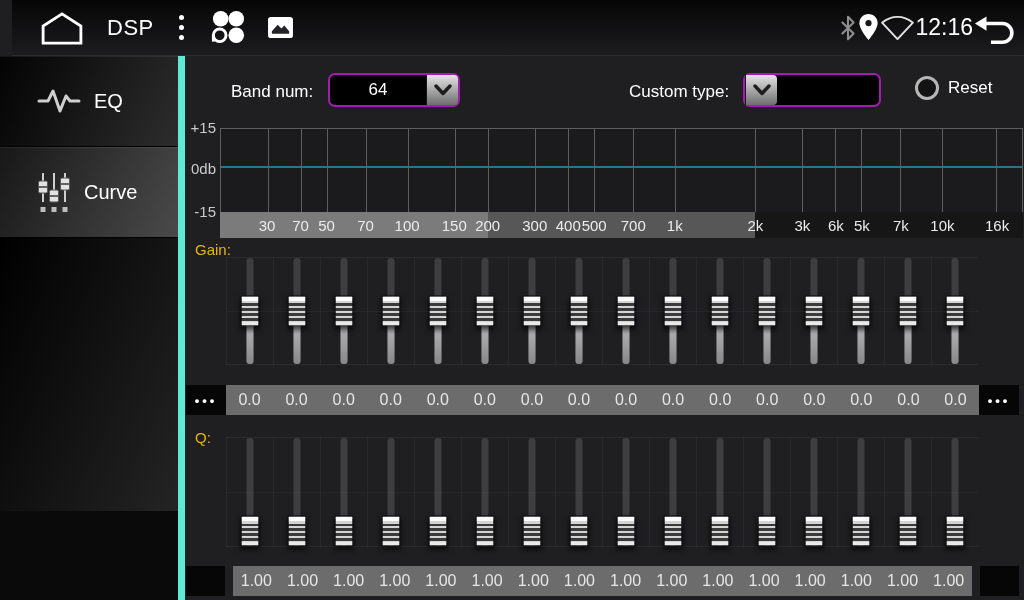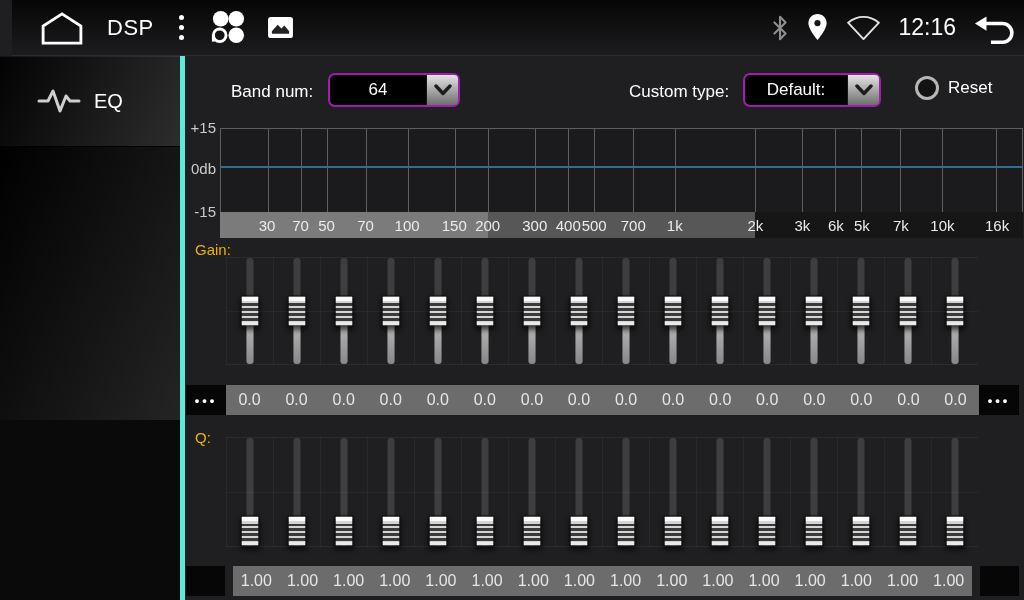--- a/index.html
+++ b/index.html
@@ -7,28 +7,28 @@
           background:#1f1f21;font-family:"Liberation Sans",sans-serif;
           -webkit-user-select:none;user-select:none;}
 
   
   #statusbar{position:absolute;left:0;top:0;width:100%;height:56px;box-sizing:border-box;
              background:linear-gradient(to bottom,#060607,#1c1c1e);
              border-bottom:1px solid #2c2c2e;
              display:flex;align-items:center;padding:0 20px 0 26px;margin-left:12px;}
   .sb-left{display:flex;align-items:center;gap:21px;}
   .sb-title{color:#fff;font-size:22px;letter-spacing:.5px;}
-  .sb-right{margin-left:auto;display:flex;align-items:center;gap:17px;}
+  .sb-right{margin-left:auto;display:flex;align-items:center;}
   .sb-time{color:#fff;font-size:23px;}
   .menu-dots{display:flex;flex-direction:column;gap:5px;padding:4px;}
   .menu-dots i{width:5px;height:5px;border-radius:50%;background:#fff;}
 
   
   #sidebar{position:absolute;left:0;top:56px;width:185px;height:544px;box-sizing:border-box;
-           border-right:5px solid #5eead4;background:#0a0a0a;}
+           border-right:7px solid #5eead4;background:#0a0a0a;}
   .side-item{height:90px;display:flex;align-items:center;gap:13px;padding-left:37px;
              background:linear-gradient(115deg,#030303 0%,#2d2d2d 100%);
              border-bottom:1px solid #000;box-shadow:inset 0 1px 0 rgba(255,255,255,.07);
              cursor:pointer;}
   .side-item.selected{background:linear-gradient(115deg,#181818 0%,#4a4a4a 100%);}
   .side-label{color:#fff;font-size:20px;}
   .side-fill{height:273px;background:linear-gradient(115deg,#000 0%,#242424 100%);}
 
   
   #main{position:absolute;left:186px;top:56px;width:838px;height:544px;}
@@ -131,38 +131,54 @@
     </div>
   </div>
 
   <div id="sidebar">
     <div class="side-item">
       <svg width="44" height="34" viewBox="0 0 44 34">
         <path d="M2 17 H11 L16 7 L23 27 L29 12 L33 17 H42" fill="none" stroke="#cfcfcf" stroke-width="3" stroke-linejoin="round" stroke-linecap="round"></path>
       </svg>
       <span class="side-label">EQ</span>
     </div>
+    <div class="side-item selected">
+      <svg width="34" height="42" viewBox="0 0 34 42">
+        <line x1="6" y1="2" x2="6" y2="31" stroke="#cfcfcf" stroke-width="2"></line>
+        <line x1="17" y1="2" x2="17" y2="31" stroke="#cfcfcf" stroke-width="2"></line>
+        <line x1="28" y1="2" x2="28" y2="31" stroke="#cfcfcf" stroke-width="2"></line>
+        <rect x="1.5" y="10" width="9" height="12" rx="1.5" fill="#e2e2e2" stroke="#555" stroke-width="1"></rect>
+        <rect x="12.5" y="19" width="9" height="12" rx="1.5" fill="#e2e2e2" stroke="#555" stroke-width="1"></rect>
+        <rect x="23.5" y="7" width="9" height="12" rx="1.5" fill="#e2e2e2" stroke="#555" stroke-width="1"></rect>
+        <line x1="2" y1="16" x2="10" y2="16" stroke="#444" stroke-width="1.6"></line>
+        <line x1="13" y1="25" x2="21" y2="25" stroke="#444" stroke-width="1.6"></line>
+        <line x1="24" y1="13" x2="32" y2="13" stroke="#444" stroke-width="1.6"></line>
+        <rect x="3.5" y="36" width="5" height="5" fill="#bdbdbd"></rect>
+        <rect x="14.5" y="36" width="5" height="5" fill="#bdbdbd"></rect>
+        <rect x="25.5" y="36" width="5" height="5" fill="#bdbdbd"></rect>
+      </svg>
+      <span class="side-label">Curve</span>
+    </div>
     <div class="side-fill"></div>
   </div>
 
   <div id="main">
 
     <span class="ctl-label" style="left:45px;top:26px;">Band num:</span>
     <div class="dd" style="left:142px;width:132px;">
       <span class="dd-value">64</span>
       <span class="dd-btn">
         <svg width="18" height="12" viewBox="0 0 18 12">
           <polyline points="2,2 9,9.5 16,2" fill="none" stroke="#1e1e1e" stroke-width="3.4" stroke-linecap="round" stroke-linejoin="round"></polyline>
         </svg>
       </span>
     </div>
 
     <span class="ctl-label" style="left:443px;top:26px;">Custom type:</span>
     <div class="dd" style="left:557px;width:138px;">
-      <span class="dd-value">Default:</span>
       <span class="dd-btn">
         <svg width="18" height="12" viewBox="0 0 18 12">
           <polyline points="2,2 9,9.5 16,2" fill="none" stroke="#1e1e1e" stroke-width="3.4" stroke-linecap="round" stroke-linejoin="round"></polyline>
         </svg>
       </span>
     </div>
 
     <div id="reset-btn">
       <span class="radio"></span>
       <span id="reset-label">Reset</span>

